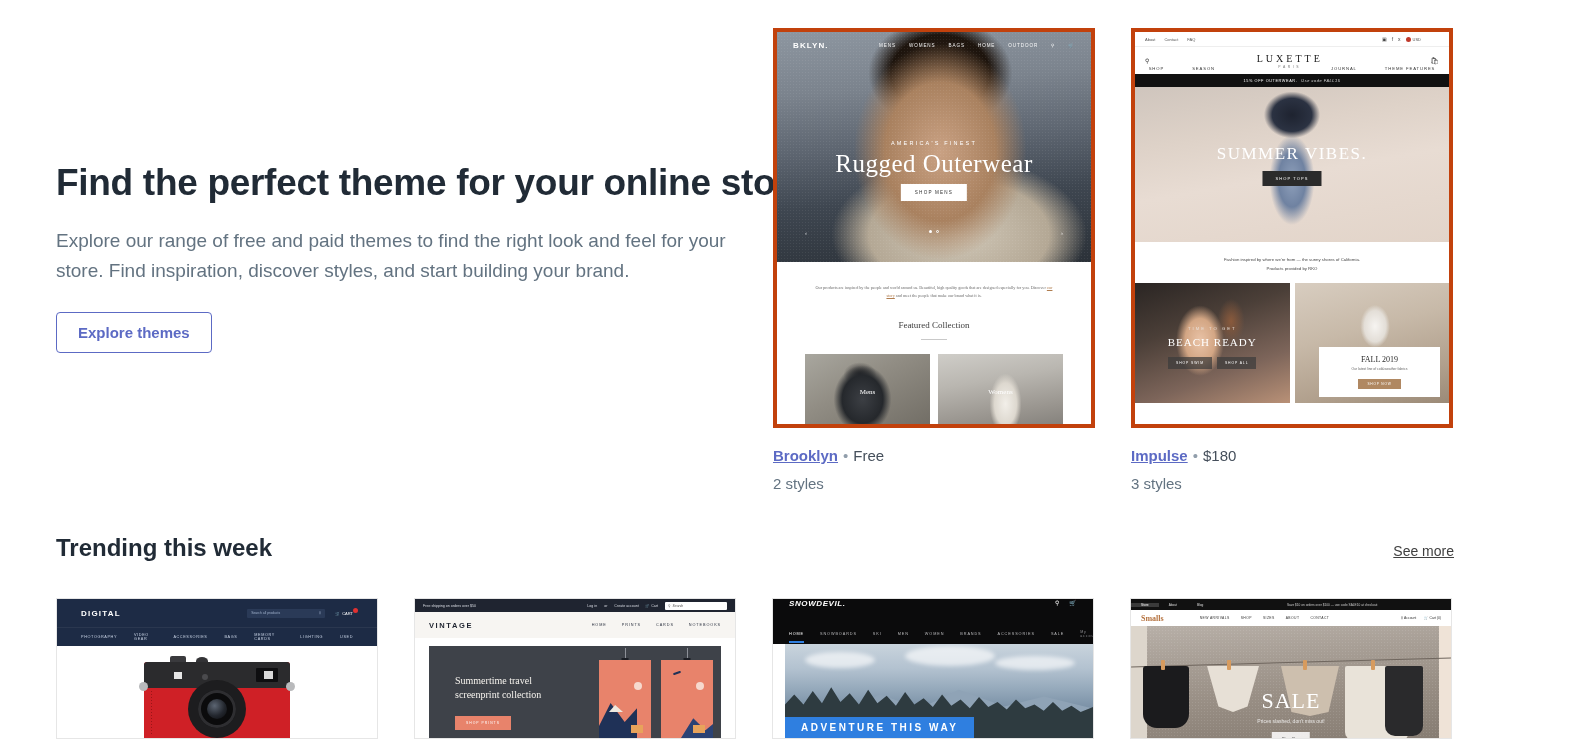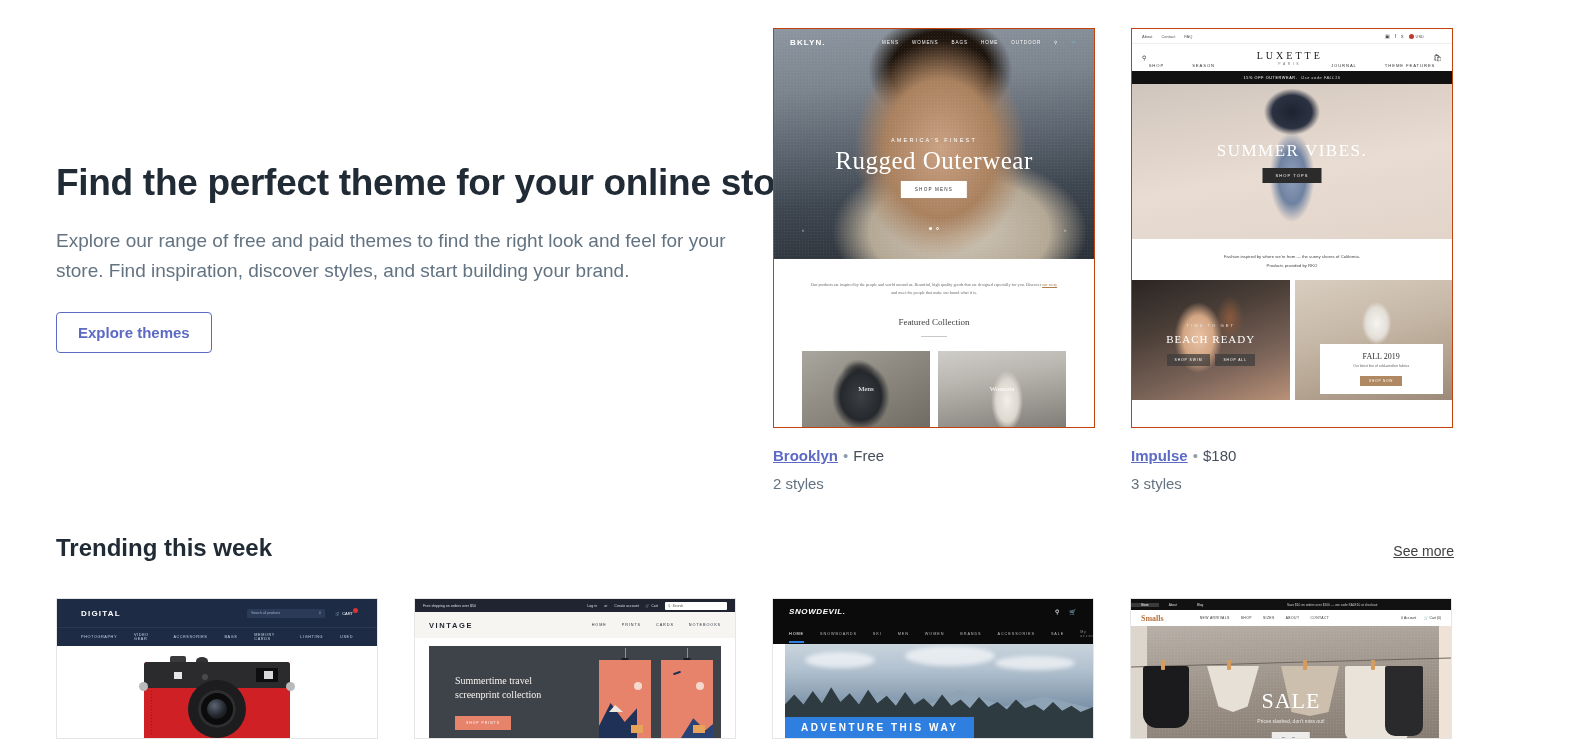--- a/index.html
+++ b/index.html
@@ -27,21 +27,21 @@
     padding: 11px 21px; border: 1px solid #5c6ac4; border-radius: 4px;
     color: #5c6ac4; background: #fff; font-size: 15px; font-weight: 600;
     cursor: pointer; font-family: inherit;
   }
 
   
   .featured { position: absolute; left: 773px; top: 28px; display: flex; gap: 36px; }
   .fcard { width: 322px; }
   .fthumb {
     width: 322px; height: 400px; overflow: hidden;
-    border: 1px solid #c2410c; background: #fff; position: relative;
+    border: 4px solid #c2410c; background: #fff; position: relative;
     cursor: pointer;
   }
   .fmeta { margin-top: 16px; font-size: 15px; color: #454f5b; line-height: 24px; }
   .fname { color: #5c6ac4; text-decoration: underline; font-weight: 600; cursor: pointer; }
   .fdot { color: #919eab; margin: 0 5px; }
   .fprice { color: #454f5b; }
   .fstyles { display: block; color: #637381; margin-top: 4px; }
 
   
   .trend-head {
@@ -248,21 +248,21 @@
     border-radius:50%; background:#4a4a4d; }
   .dg-cam .lugL { position:absolute; left:-5px; top:20px; width:9px; height:9px;
     border-radius:50%; background:#b9babc; }
   .dg-cam .lugR { position:absolute; right:-5px; top:20px; width:9px; height:9px;
     border-radius:50%; background:#b9babc; }
   .dg-cam .grip { position:absolute; left:6px; top:28px; width:4px; height:44px;
     background-image: radial-gradient(#9b1418 0.7px, transparent 0.8px);
     background-size: 3px 3px; }
 
   
-  .sd-top { height:24px; background:#0b0b0c; display:flex; align-items:center; padding:0 16px; }
+  .sd-top { height:24px; background:#0b0b0c; display:flex; align-items:flex-start; padding:0 16px; }
   .sd-logo { color:#fff; font-size:8px; font-weight:700; font-style:italic; letter-spacing:.6px; }
   .sd-icons { margin-left:auto; display:flex; gap:10px; color:#fff; font-size:6px; }
   .sd-nav { height:21px; background:#0b0b0c; display:flex; align-items:center;
     padding:0 16px; gap:16px; }
   .sd-nav span { color:#b9b9bb; font-size:3.8px; letter-spacing:.9px; position:relative; }
   .sd-nav span.on { color:#fff; }
   .sd-nav span.on::after { content:""; position:absolute; left:0; right:0; bottom:-7px;
     height:2px; background:#2f7fe0; }
   .sd-nav .acct { margin-left:auto; color:#8d8d90; font-size:3.6px; }
   .sd-hero { position:absolute; left:0; right:0; top:45px; bottom:0; overflow:hidden;

